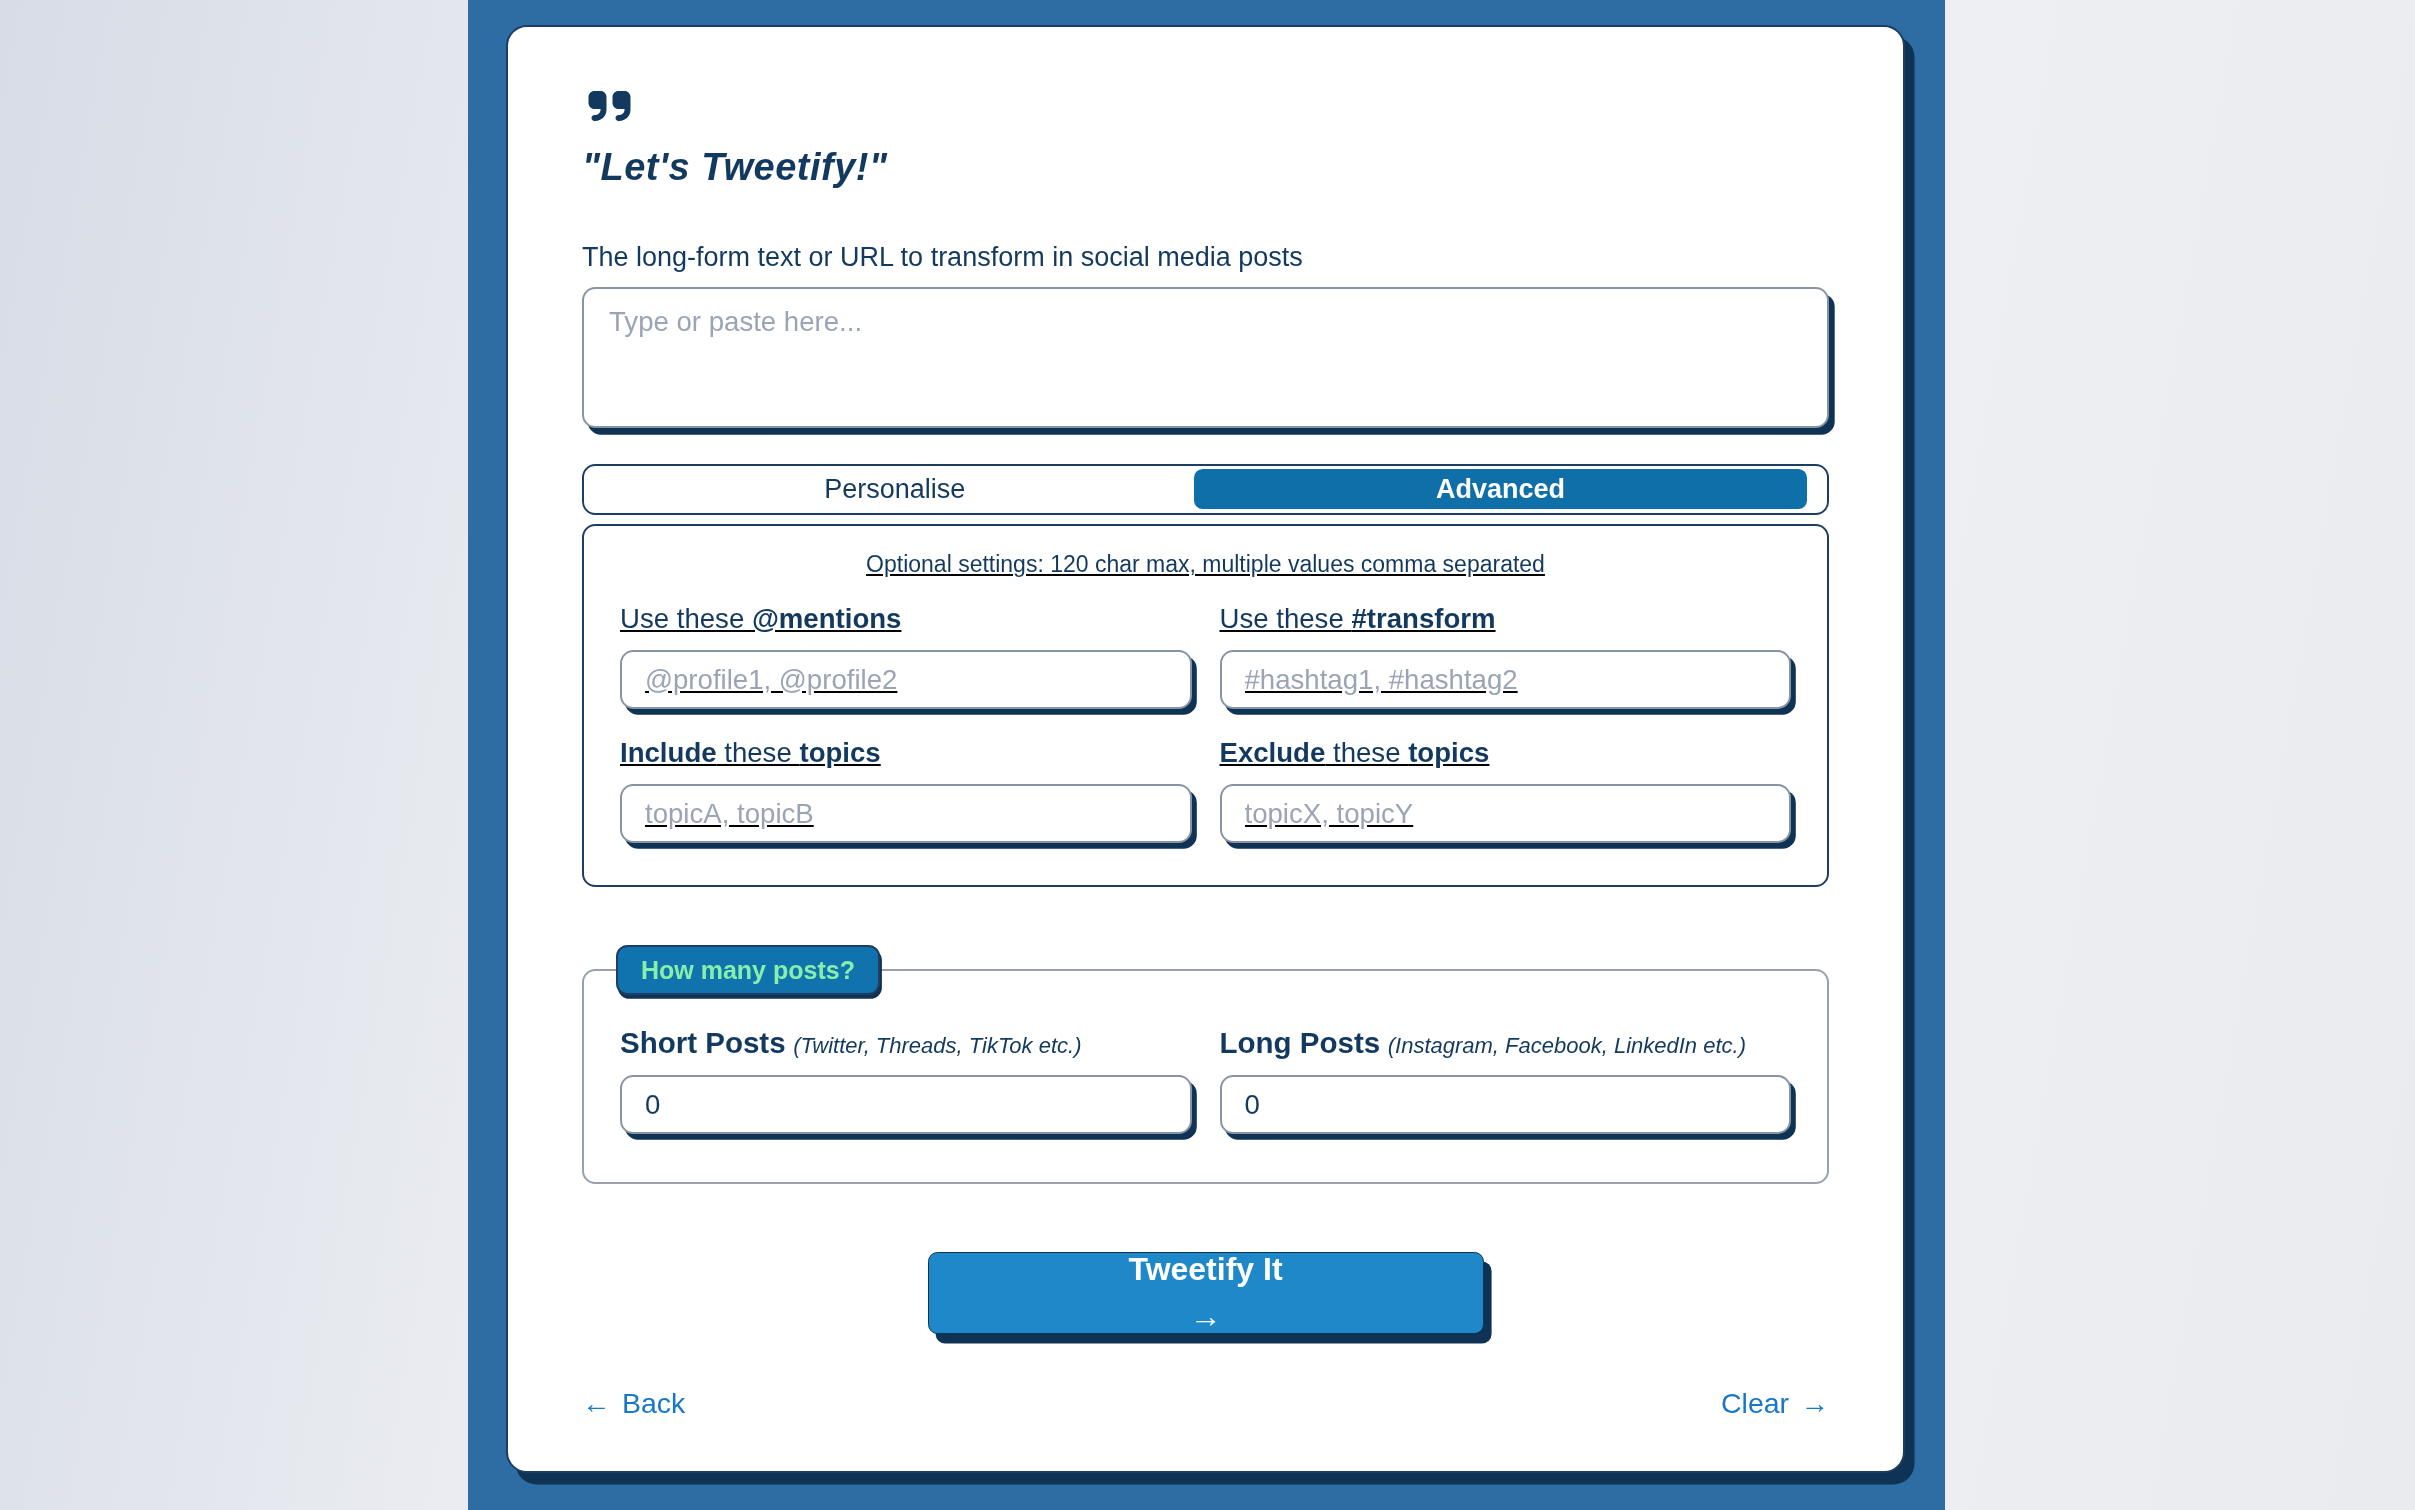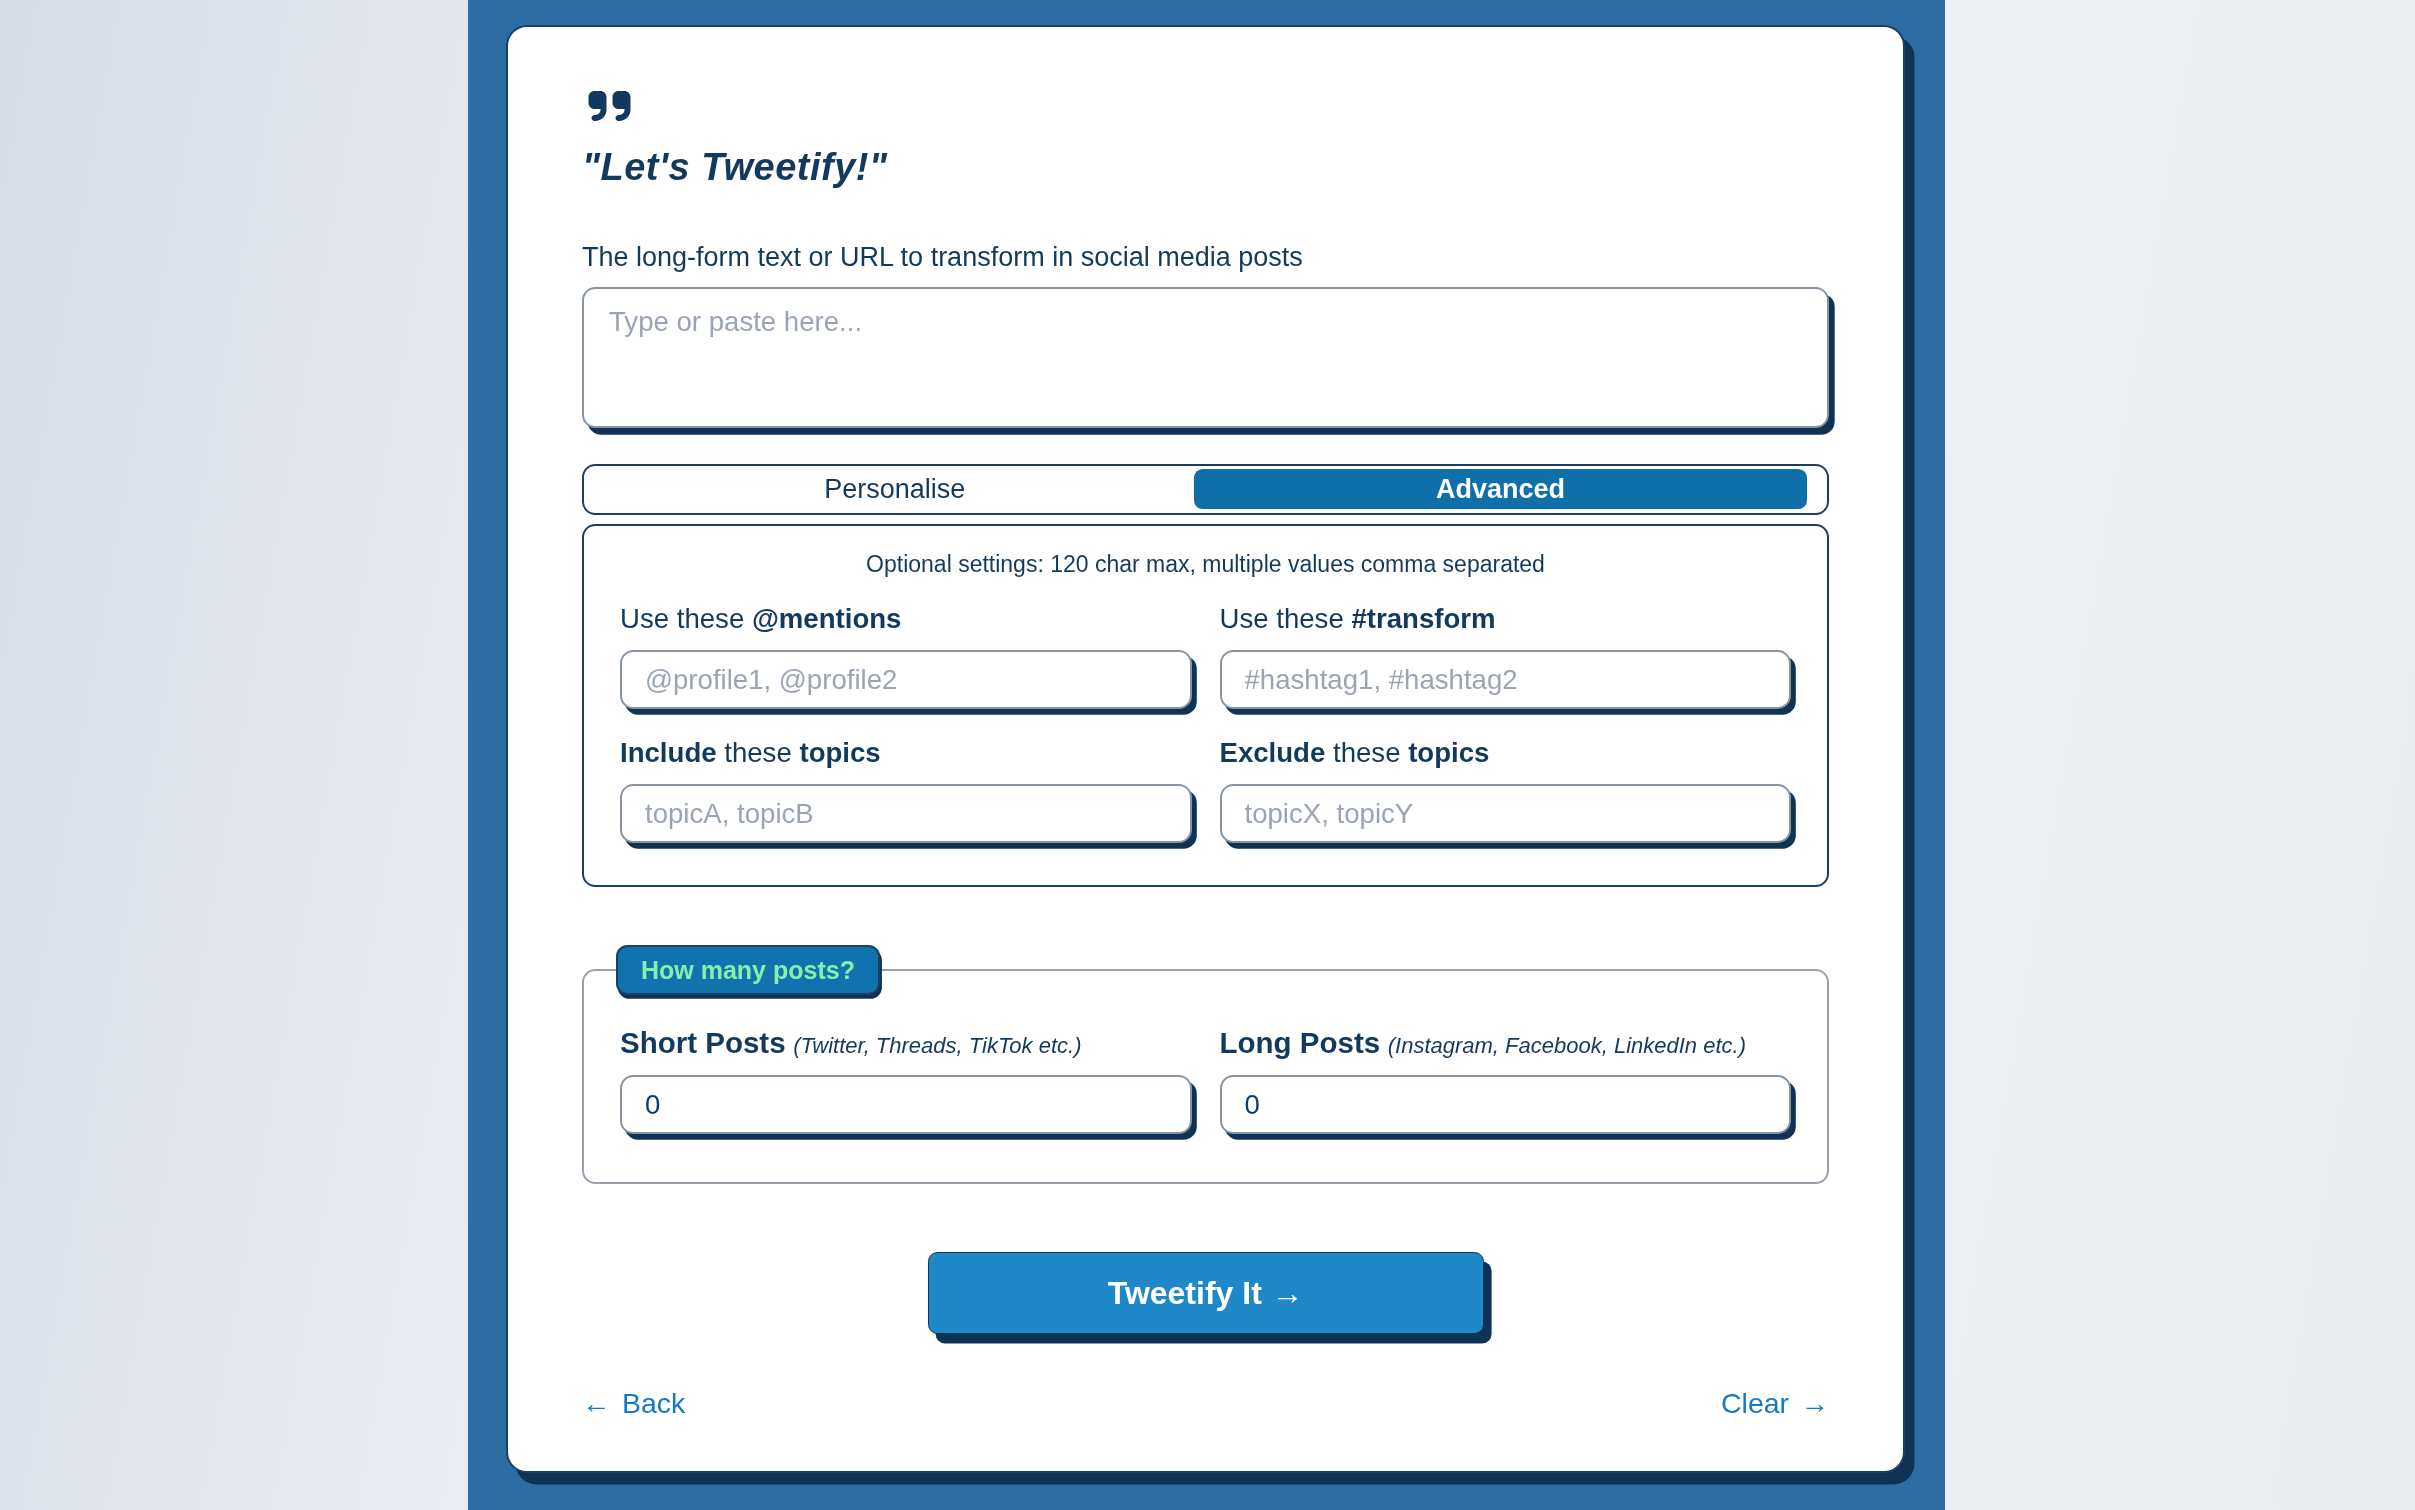--- a/index.html
+++ b/index.html
@@ -46,21 +46,21 @@
   }
   .tab-advanced {
     position: absolute; top: 3.8px; bottom: 3.8px; right: 20px; width: calc(50% - 8.6px);
     display: flex; align-items: center; justify-content: center;
     background: var(--accent, #0f70a9); border: none; border-radius: 8.6px;
     color: #fff; font-weight: bold; font-size: 27px; font-family: inherit; cursor: pointer;
   }
 
   .panel {
     margin-top: 9.5px; border: 2.9px solid var(--navy-border, #1d3e63);
-    border-radius: 13.3px; padding: 25px 36px 42px;
+    border-radius: 13.3px; padding: 25px 36px 42px; text-decoration: underline;
   }
   .hint { text-align: center; font-size: 23px; color: var(--ink, #133a5e); }
   .grid {
     display: grid; grid-template-columns: 1fr 1fr;
     column-gap: 42px; row-gap: 27px; margin-top: 25px; gap: 28px;
   }
   .field-label { font-size: 27.6px; color: var(--ink, #123c5f); }
   .field-label b { font-weight: bold; }
   .text-input {
     display: block; margin-top: 15px; width: 100%; height: 59px;
@@ -83,21 +83,21 @@
   }
   .post-label { font-size: 29.5px; color: var(--ink, #123c5f); font-weight: bold; }
   .post-note { font-size: 22px; font-style: italic; font-weight: normal; margin-left: 7.6px; }
 
   .submit-row { margin-top: 68px; text-align: center; }
   .submit-btn {
     display: inline-flex; align-items: center; justify-content: center; gap: 9.5px;
     width: 556px; height: 82px; background: var(--accent-bright, #1e88c9);
     border: 1.9px solid var(--navy-shadow, #10344f); border-radius: 9.5px;
     box-shadow: 7.6px 9.5px 0 var(--navy-shadow, #0e3050);
-    color: #fff; font-weight: bold; font-size: 32px; font-family: inherit; cursor: pointer;
+    color: #fff; font-weight: bold; font-size: 32px; font-family: inherit; cursor: pointer; flex-direction: column;
   }
   .submit-arrow { font-size: 32px; font-weight: bold; }
 
   .links-row {
     margin-top: 53px; display: flex; justify-content: space-between; align-items: center;
   }
   .nav-link {
     display: inline-flex; align-items: center; gap: 11.4px;
     color: var(--link, #1878c8); font-size: 28.5px; text-decoration: none; cursor: pointer;
   }

